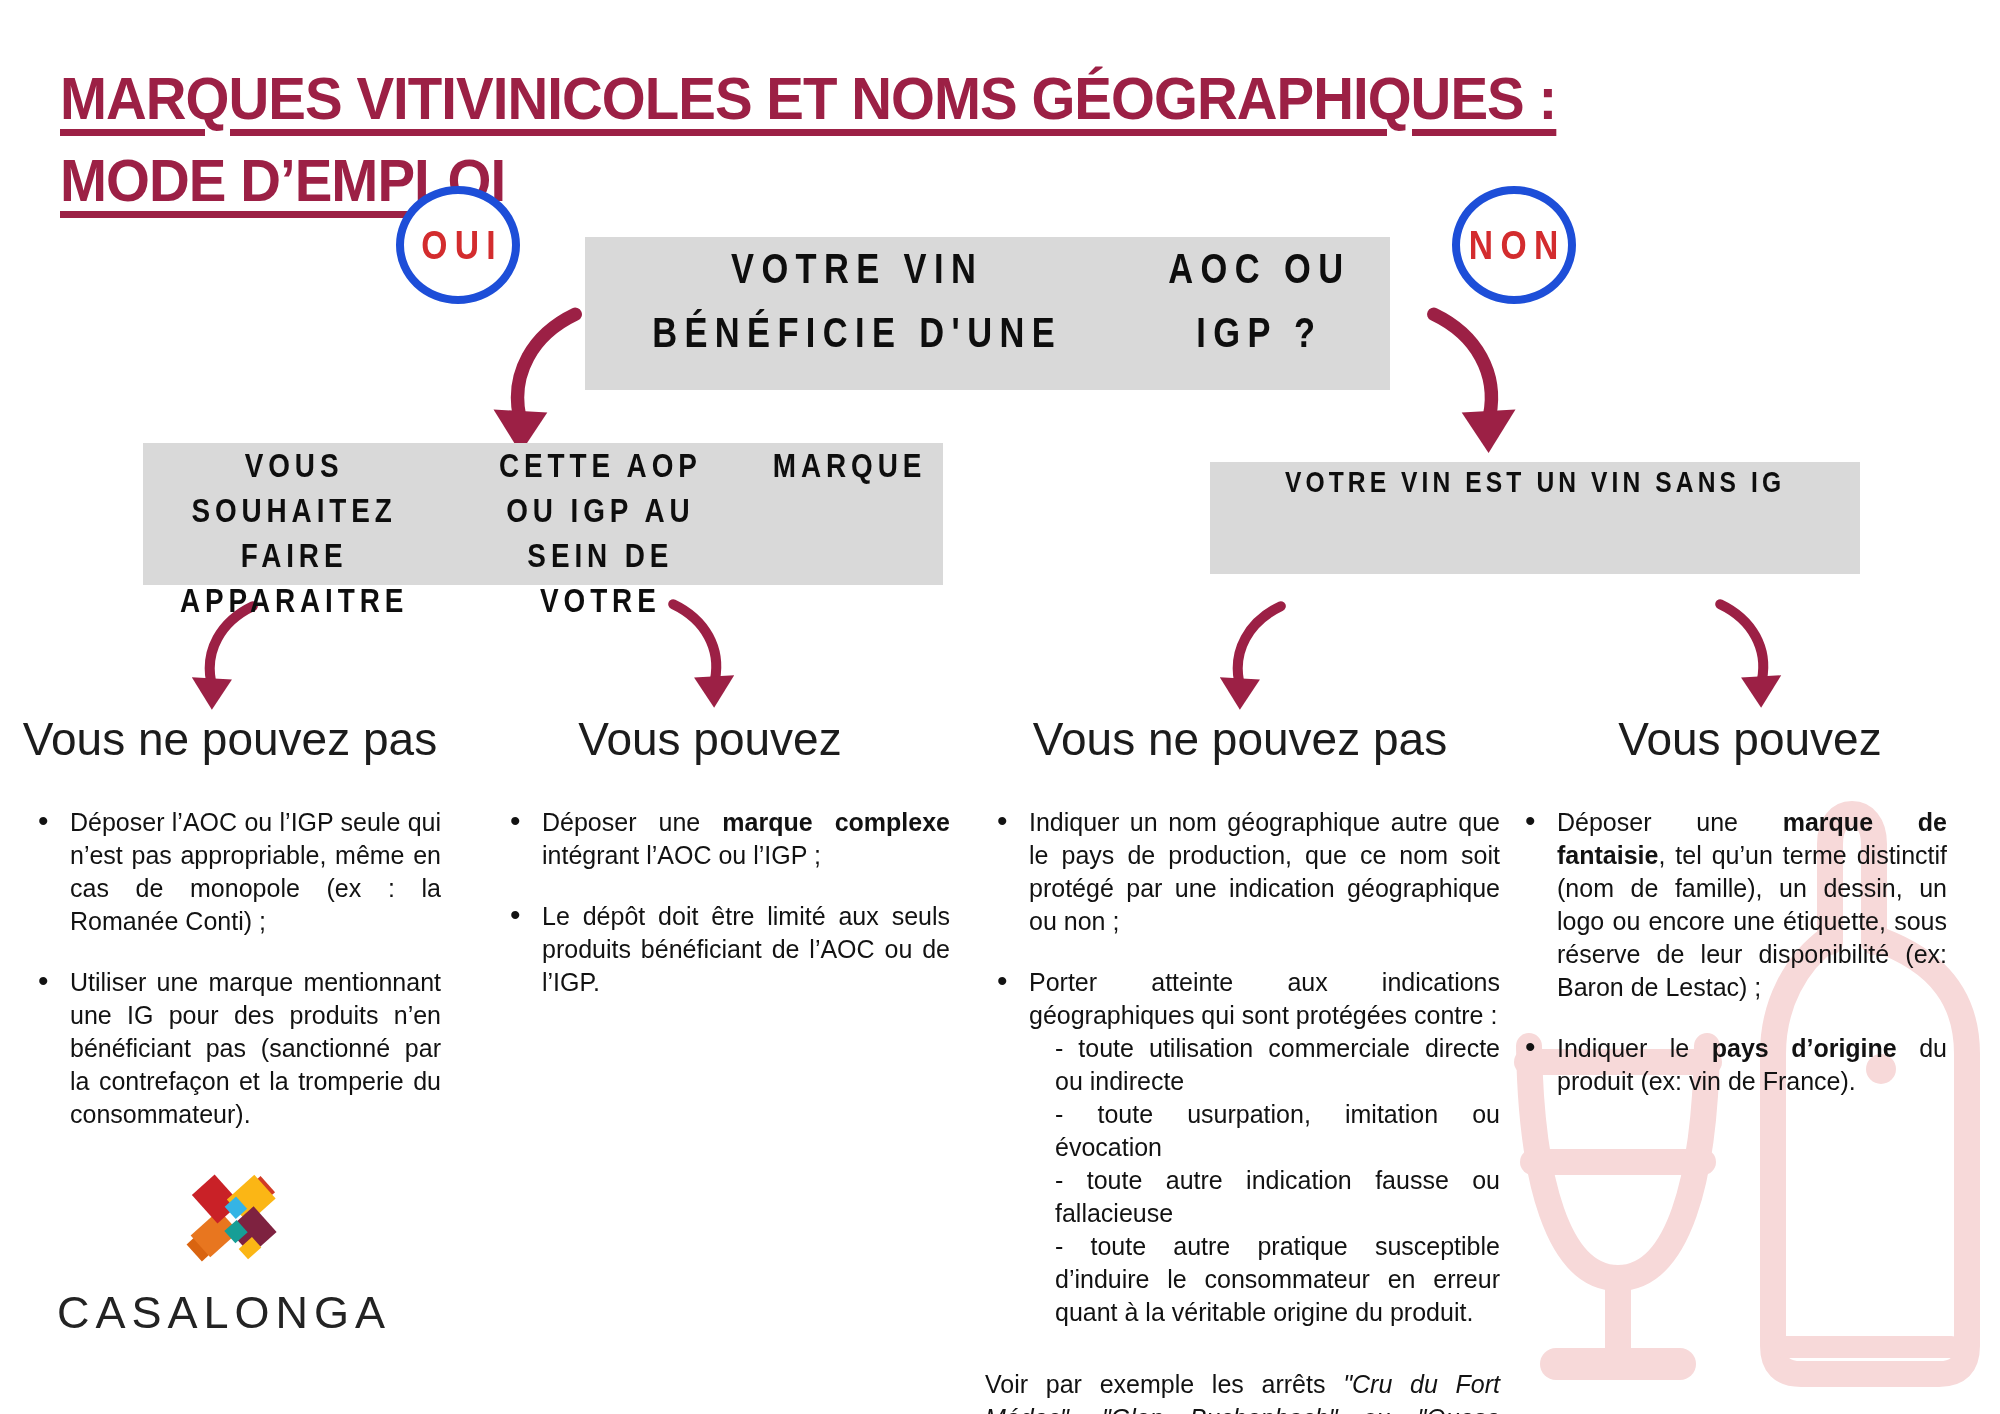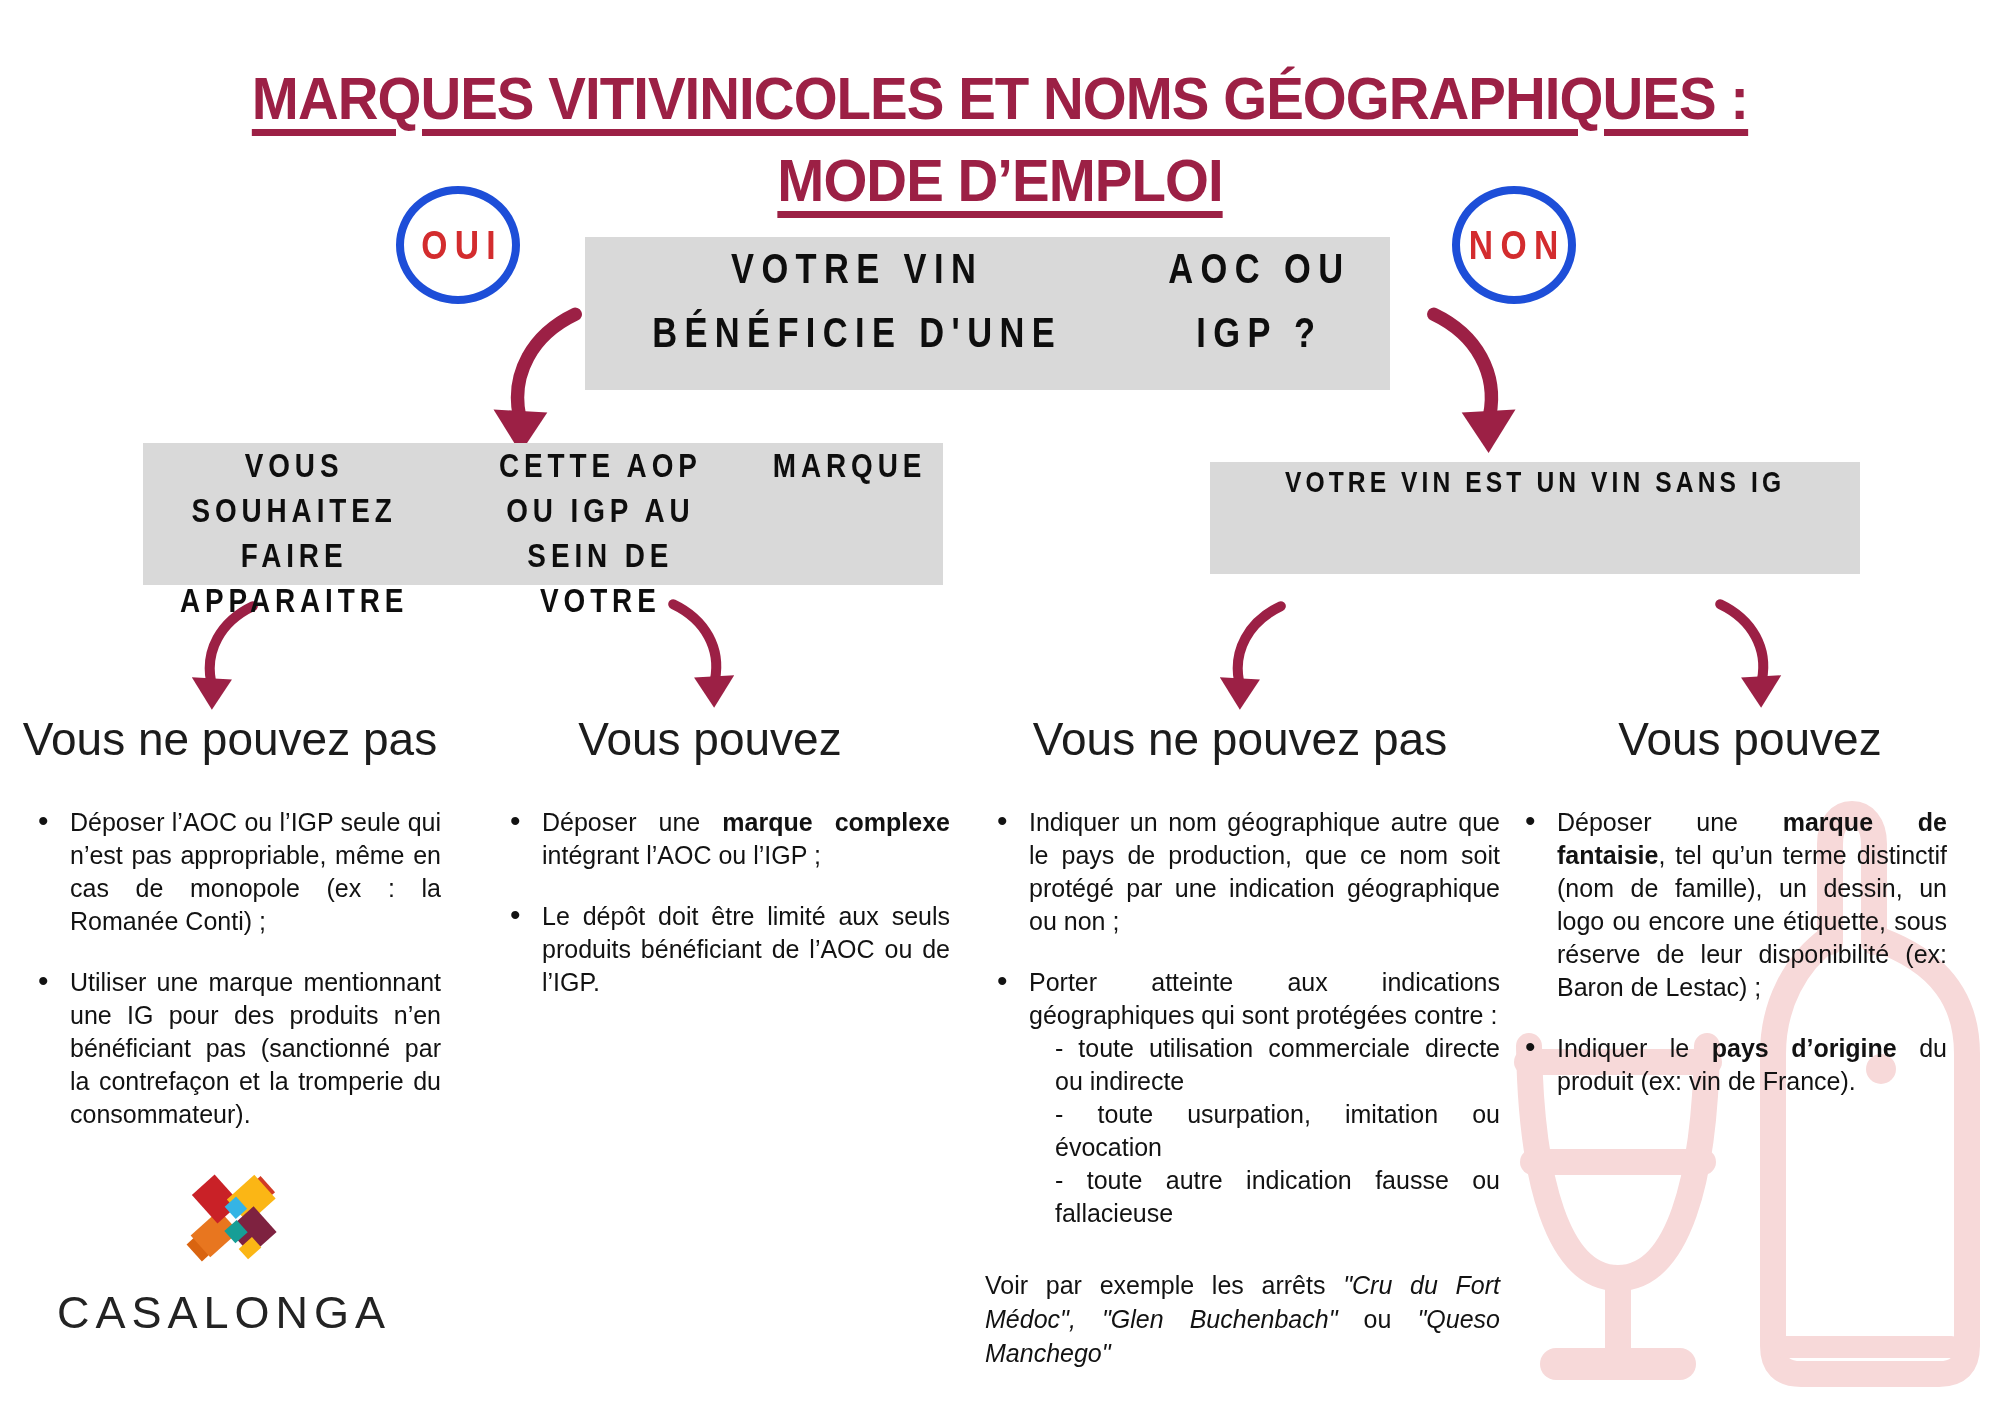--- a/index.html
+++ b/index.html
@@ -3,21 +3,21 @@
 <meta charset="utf-8">
 <style>
   * { margin:0; padding:0; box-sizing:border-box; }
   html,body { background:#ffffff; }
   #canvas {
     position:relative; width:2000px; height:1414px; background:#fff;
     font-family:"Liberation Sans", sans-serif; color:#161616; overflow:hidden;
   }
 
   
-  .title { position:absolute; top:58px; left:0; width:100%; text-align:center;
+  .title { position:absolute; top:58px; left:0; width:100%; 
            color:var(--color-maroon,#9C2045); font-weight:800; z-index:3; }
   .title .tline { display:block; font-size:60px; line-height:1.36; letter-spacing:-1px;
            transform:scaleX(.94); text-decoration:underline;
            text-decoration-thickness:7px; text-underline-offset:10px; }
 
   
   .badge { position:absolute; width:124px; height:118px; border:8px solid #1d4ed8;
            border-radius:50%; display:flex; align-items:center; justify-content:center;
            z-index:3; background:#fff; }
   .badge span { color:var(--color-red,#D32C2E); font-weight:700; font-size:41px;
@@ -172,20 +172,21 @@
   <div class="col" id="col-3">
     <ul class="bullets">
       <li class="bullet">
         <div class="btext"><span>Indiquer un nom géographique autre que le pays de production, que ce nom soit protégé par une indication géographique ou non ;</span></div>
       </li>
       <li class="bullet">
         <div class="btext"><span>Porter atteinte aux indications géographiques qui sont protégées contre :</span></div>
         <div class="subline"><span>- toute utilisation commerciale directe ou indirecte</span></div>
         <div class="subline"><span>- toute usurpation, imitation ou évocation</span></div>
         <div class="subline"><span>- toute autre indication fausse ou fallacieuse</span></div>
+        <div class="subline"><span>- toute autre pratique susceptible d’induire le consommateur en erreur quant à la véritable origine du produit.</span></div>
       </li>
     </ul>
     <div class="footnote"><span>Voir par exemple les arrêts </span><span class="i">"Cru du Fort Médoc",</span><span> </span><span class="i">"Glen Buchenbach"</span><span> ou </span><span class="i">"Queso Manchego"</span></div>
   </div>
 
   <div class="col" id="col-4">
     <ul class="bullets">
       <li class="bullet">
         <div class="btext"><span>Déposer une </span><span class="b">marque de fantaisie</span><span>, tel qu’un terme distinctif (nom de famille), un dessin, un logo ou encore une étiquette, sous réserve de leur disponibilité (ex: Baron de Lestac) ;</span></div>
       </li>

